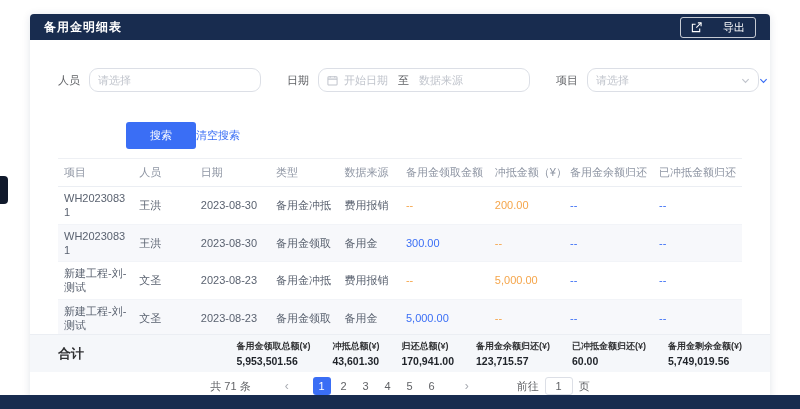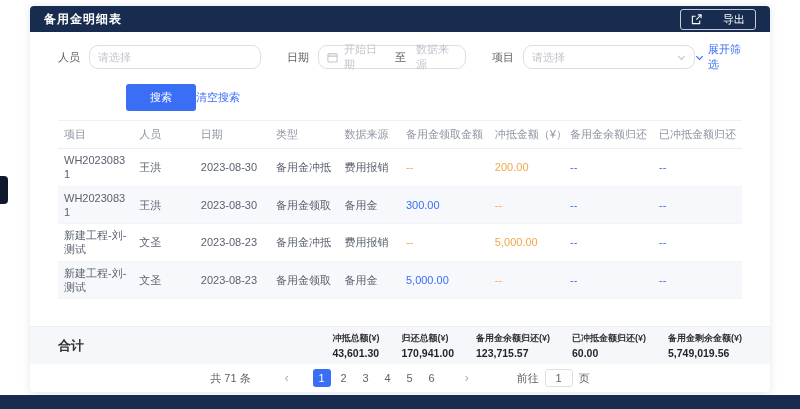--- a/index.html
+++ b/index.html
@@ -3,32 +3,32 @@
 <meta charset="utf-8">
 <style>
   * { box-sizing: border-box; margin: 0; padding: 0; }
   html,body { width:800px; height:409px; }
   body {
     font-family:"Liberation Sans", sans-serif;
     background:#fff; position:relative; overflow:hidden;
   }
   .side-handle{position:absolute;left:0;top:176px;width:8px;height:28px;background:#10192b;border-radius:0 4px 4px 0;z-index:5;}
   .bottom-bar{position:absolute;left:0;bottom:0;width:800px;height:14px;background:#182c4f;}
-  .card{position:absolute;left:30px;top:6px;width:740px;height:386px;display:flex;flex-direction:column;background:#fff;border-radius:4px;box-shadow:0 1px 8px rgba(20,40,80,.12);overflow:hidden;}
+  .card{position:absolute;left:30px;top:14px;width:740px;height:386px;display:flex;flex-direction:column;background:#fff;border-radius:4px;box-shadow:0 1px 8px rgba(20,40,80,.12);overflow:hidden;}
   .card-header{flex:none;height:26px;background:#182c4f;display:flex;align-items:center;justify-content:space-between;padding:0 14px;}
   .title{color:#fff;font-size:12px;font-weight:bold;letter-spacing:1px;}
   .export-btn{display:flex;align-items:center;gap:21px;background:transparent;border:1px solid rgba(255,255,255,.75);color:#fff;font-size:11px;border-radius:3px;padding:2px 10px;cursor:pointer;font-family:inherit;}
   .filter-row{flex:none;display:flex;align-items:center;padding:10px 28px 4px;}
   .filter-item{display:flex;align-items:center;margin-right:26px;}
   .flabel{font-size:11px;color:#606266;margin-right:9px;white-space:nowrap;}
   .inputbox{height:24px;border:1px solid #dcdfe6;border-radius:9px;display:flex;align-items:center;padding:0 8px;font-size:11px;background:#fff;cursor:pointer;}
   .placeholder{color:#c0c4cc;}
   .to{color:#606266;margin:0 10px;font-size:11px;}
   .w-person{width:172px;}
-  .w-date{width:148px;}
+  .w-date{width:212px;}
   .w-project{width:172px;justify-content:space-between;}
   .expand-link{margin-left:auto;display:flex;align-items:center;gap:4px;color:#3a6ef5;font-size:11px;cursor:pointer;}
   .action-row{flex:none;display:flex;align-items:center;gap:0;padding:8px 0 9px 96px;}
   .search-btn{background:#3a6ef5;color:#fff;border:none;border-radius:3px;font-size:11px;padding:6px 24px;cursor:pointer;font-family:inherit;}
   .clear-btn{background:none;border:none;color:#3a6ef5;font-size:11px;cursor:pointer;font-family:inherit;}
   .table-wrap{flex:1;overflow:hidden;padding:0 28px;}
   table{width:100%;border-collapse:collapse;table-layout:fixed;font-size:11px;}
   thead th{color:#8e95a3;font-weight:normal;text-align:left;padding:6px 6px;border-top:1px solid #eef0f4;border-bottom:1px solid #ebeef3;white-space:nowrap;overflow:hidden;}
   tbody td{color:#5a6270;padding:4px 6px;border-bottom:1px solid #f2f4f8;word-break:break-all;line-height:1.3;overflow:hidden;}
   tbody tr:nth-child(even){background:#f7f8fb;}
@@ -186,20 +186,24 @@
             <td class="c-b">--</td>
           </tr>
         </tbody>
     </table>
   </div>
 
   <div class="summary-row">
     <div class="sum-label">合计</div>
     <div class="sum-stats" id="sumstats">
         <div>
+          <div class="stat-label">备用金领取总额(¥)</div>
+          <div class="stat-value">5,953,501.56</div>
+        </div>
+        <div>
           <div class="stat-label">冲抵总额(¥)</div>
           <div class="stat-value">43,601.30</div>
         </div>
         <div>
           <div class="stat-label">归还总额(¥)</div>
           <div class="stat-value">170,941.00</div>
         </div>
         <div>
           <div class="stat-label">备用金余额归还(¥)</div>
           <div class="stat-value">123,715.57</div>

